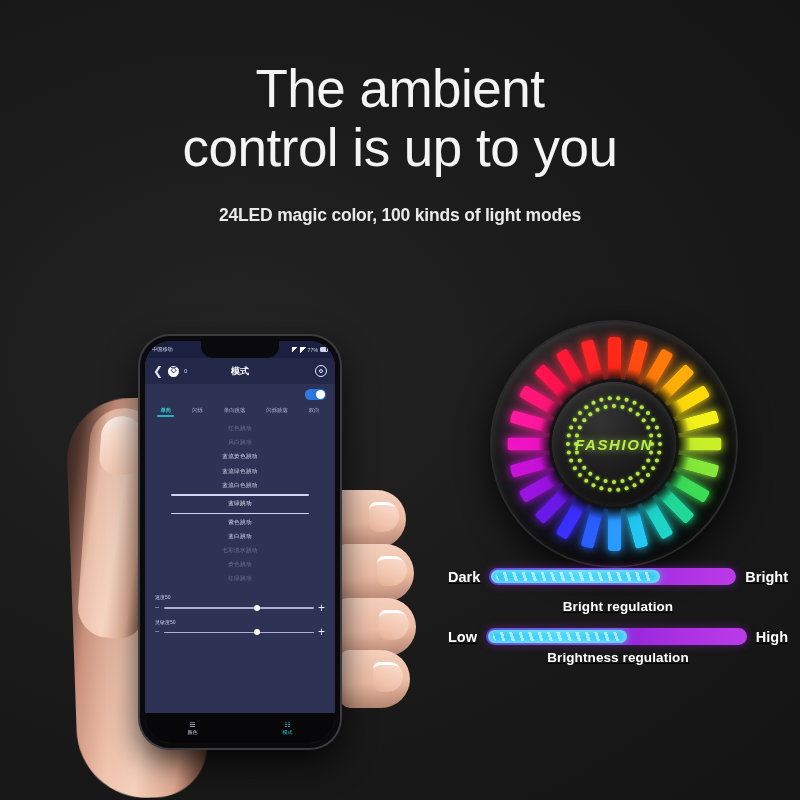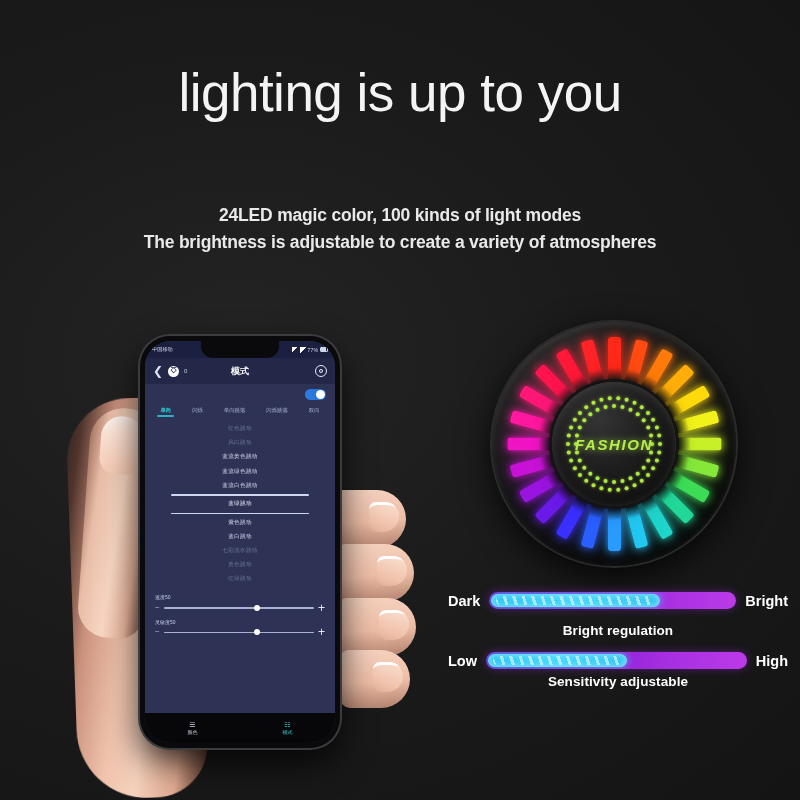--- a/index.html
+++ b/index.html
@@ -171,21 +171,21 @@
          margin:-2.1px 0 0 -2.1px; border-radius:50%; background:#aee843;
          box-shadow:0 0 3px rgba(174,232,67,.8); }
   .fashion {
     position:absolute; left:50%; top:50%; transform:translate(-50%,-50%);
     color:#b6ef4a; font-size:15px; font-weight:700; font-style:italic;
     letter-spacing:1.6px; text-shadow:0 0 7px rgba(174,232,67,.85);
     font-family:"Liberation Sans", sans-serif;
   }
 
   
-  .rs-wrap { position:absolute; left:448px; top:592px; width:340px; }
+  .rs-wrap { position:absolute; left:448px; top:568px; width:340px;text-decoration:underline; }
   .rs-group { margin-bottom:14px; }
   .rs-row { display:flex; align-items:center; gap:9px; }
   .rs-side { color:#fff; font-size:14.5px; font-weight:700; white-space:nowrap; }
   .rs-side.r { margin-left:0; }
   .rs-track { flex:1; height:17px; border-radius:9px; position:relative;
               background:linear-gradient(90deg,#6d18c8 0%, #8a1fd6 40%, #a930e2 72%, #bb3ae8 100%);
               box-shadow:0 0 10px rgba(150,40,220,.45); overflow:hidden; }
   .rs-fill { position:absolute; left:2px; top:2px; bottom:2px; border-radius:8px;
              background:linear-gradient(90deg,#2fc9f5 0%, #47d8ff 50%, #34c6f2 100%);
              box-shadow:0 0 9px rgba(70,210,255,.9), inset 0 0 6px rgba(255,255,255,.55); }
@@ -196,25 +196,25 @@
   }
   .rs-cap { text-align:center; color:#fff; font-size:13.5px; font-weight:700;
             margin-top:5px; letter-spacing:.1px; }
 </style>
 </head>
 <body>
 
 <div class="stage">
 
   <div class="headline">
-    <div class="l2">lighting is up to you</div>
+    <div class="l1">The ambient</div>
+    <div class="l2">control is up to you</div>
   </div>
   <div class="subhead">
     <div>24LED magic color, 100 kinds of light modes</div>
-    <div>The brightness is adjustable to create a variety of atmospheres</div>
   </div>
 
   <div class="handphone">
     <div class="palm"></div>
     <div class="thumb"></div>
 
     <div class="phone">
       <div class="screen">
         <div class="notch"></div>
 
@@ -415,17 +415,17 @@
       <div class="rs-cap">Bright regulation</div>
     </div>
     <div class="rs-group">
       <div class="rs-row">
         <span class="rs-side">Low</span>
         <span class="rs-track">
           <i class="rs-fill" id="fill2" style="width: calc(55% - 4px);"></i>
         </span>
         <span class="rs-side r">High</span>
       </div>
-      <div class="rs-cap">Sensitivity adjustable</div>
+      <div class="rs-cap">Brightness regulation</div>
     </div>
   </div>
 
 </div>
 
 </body></html>

